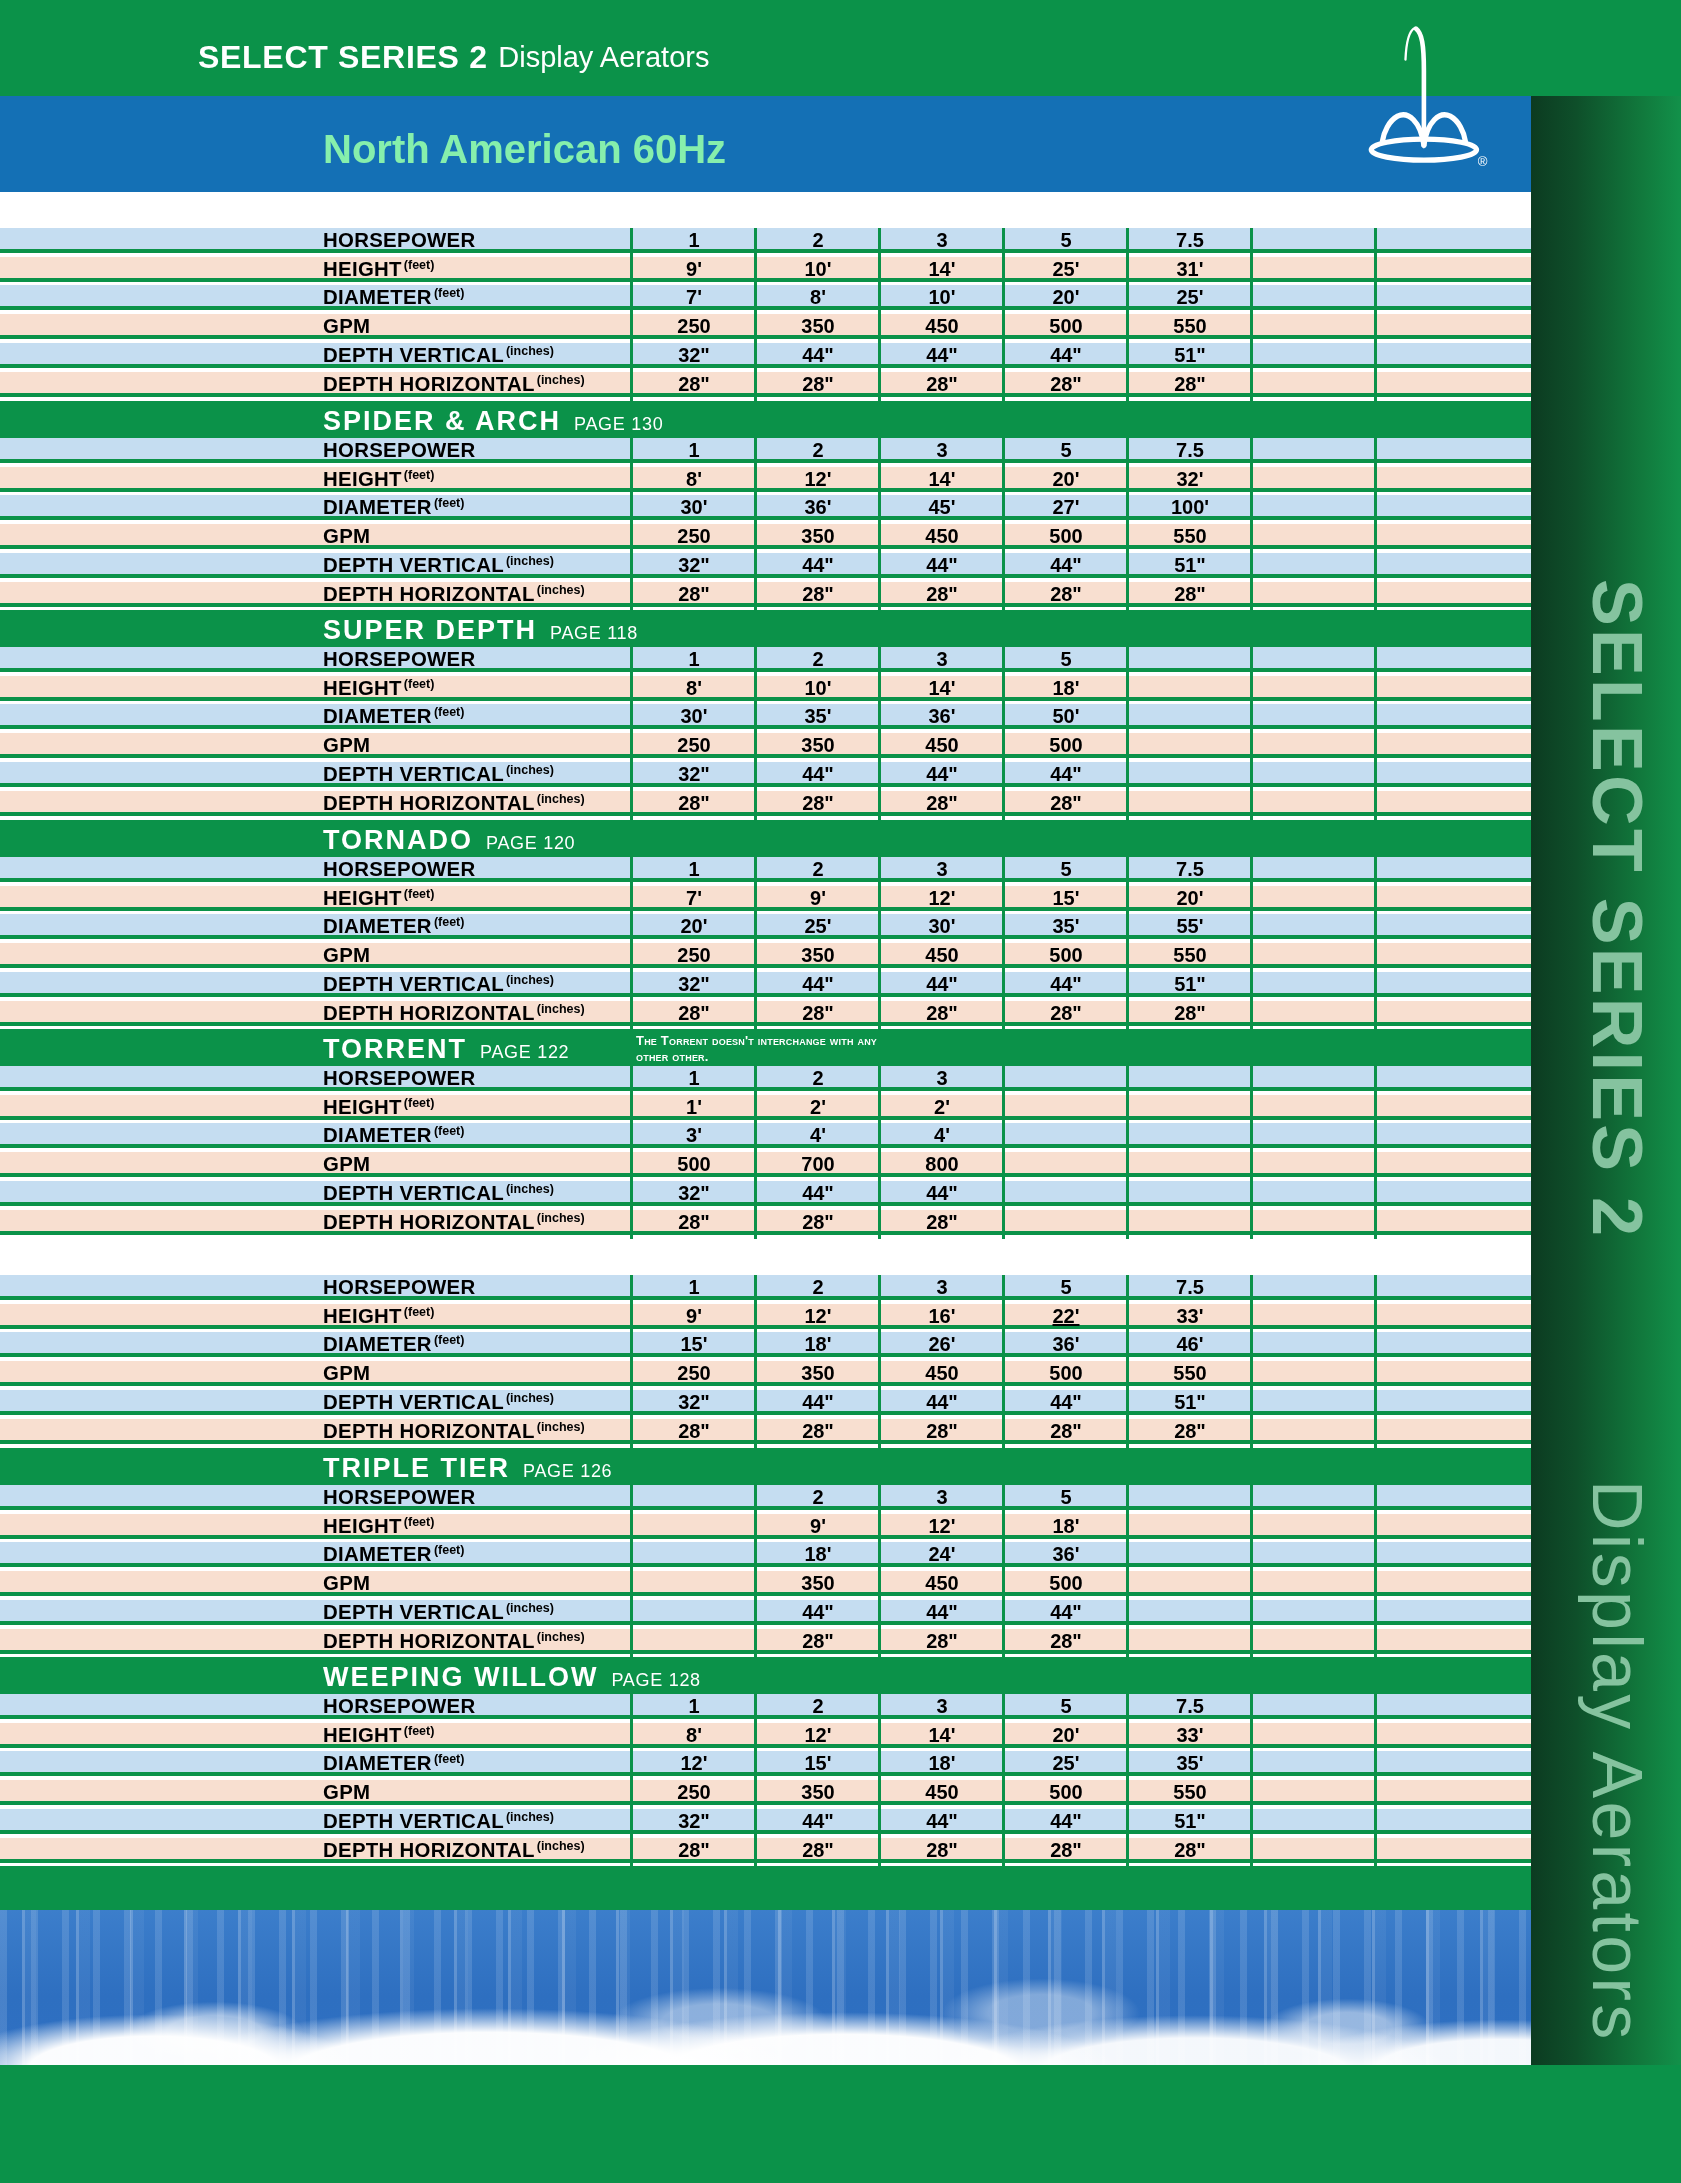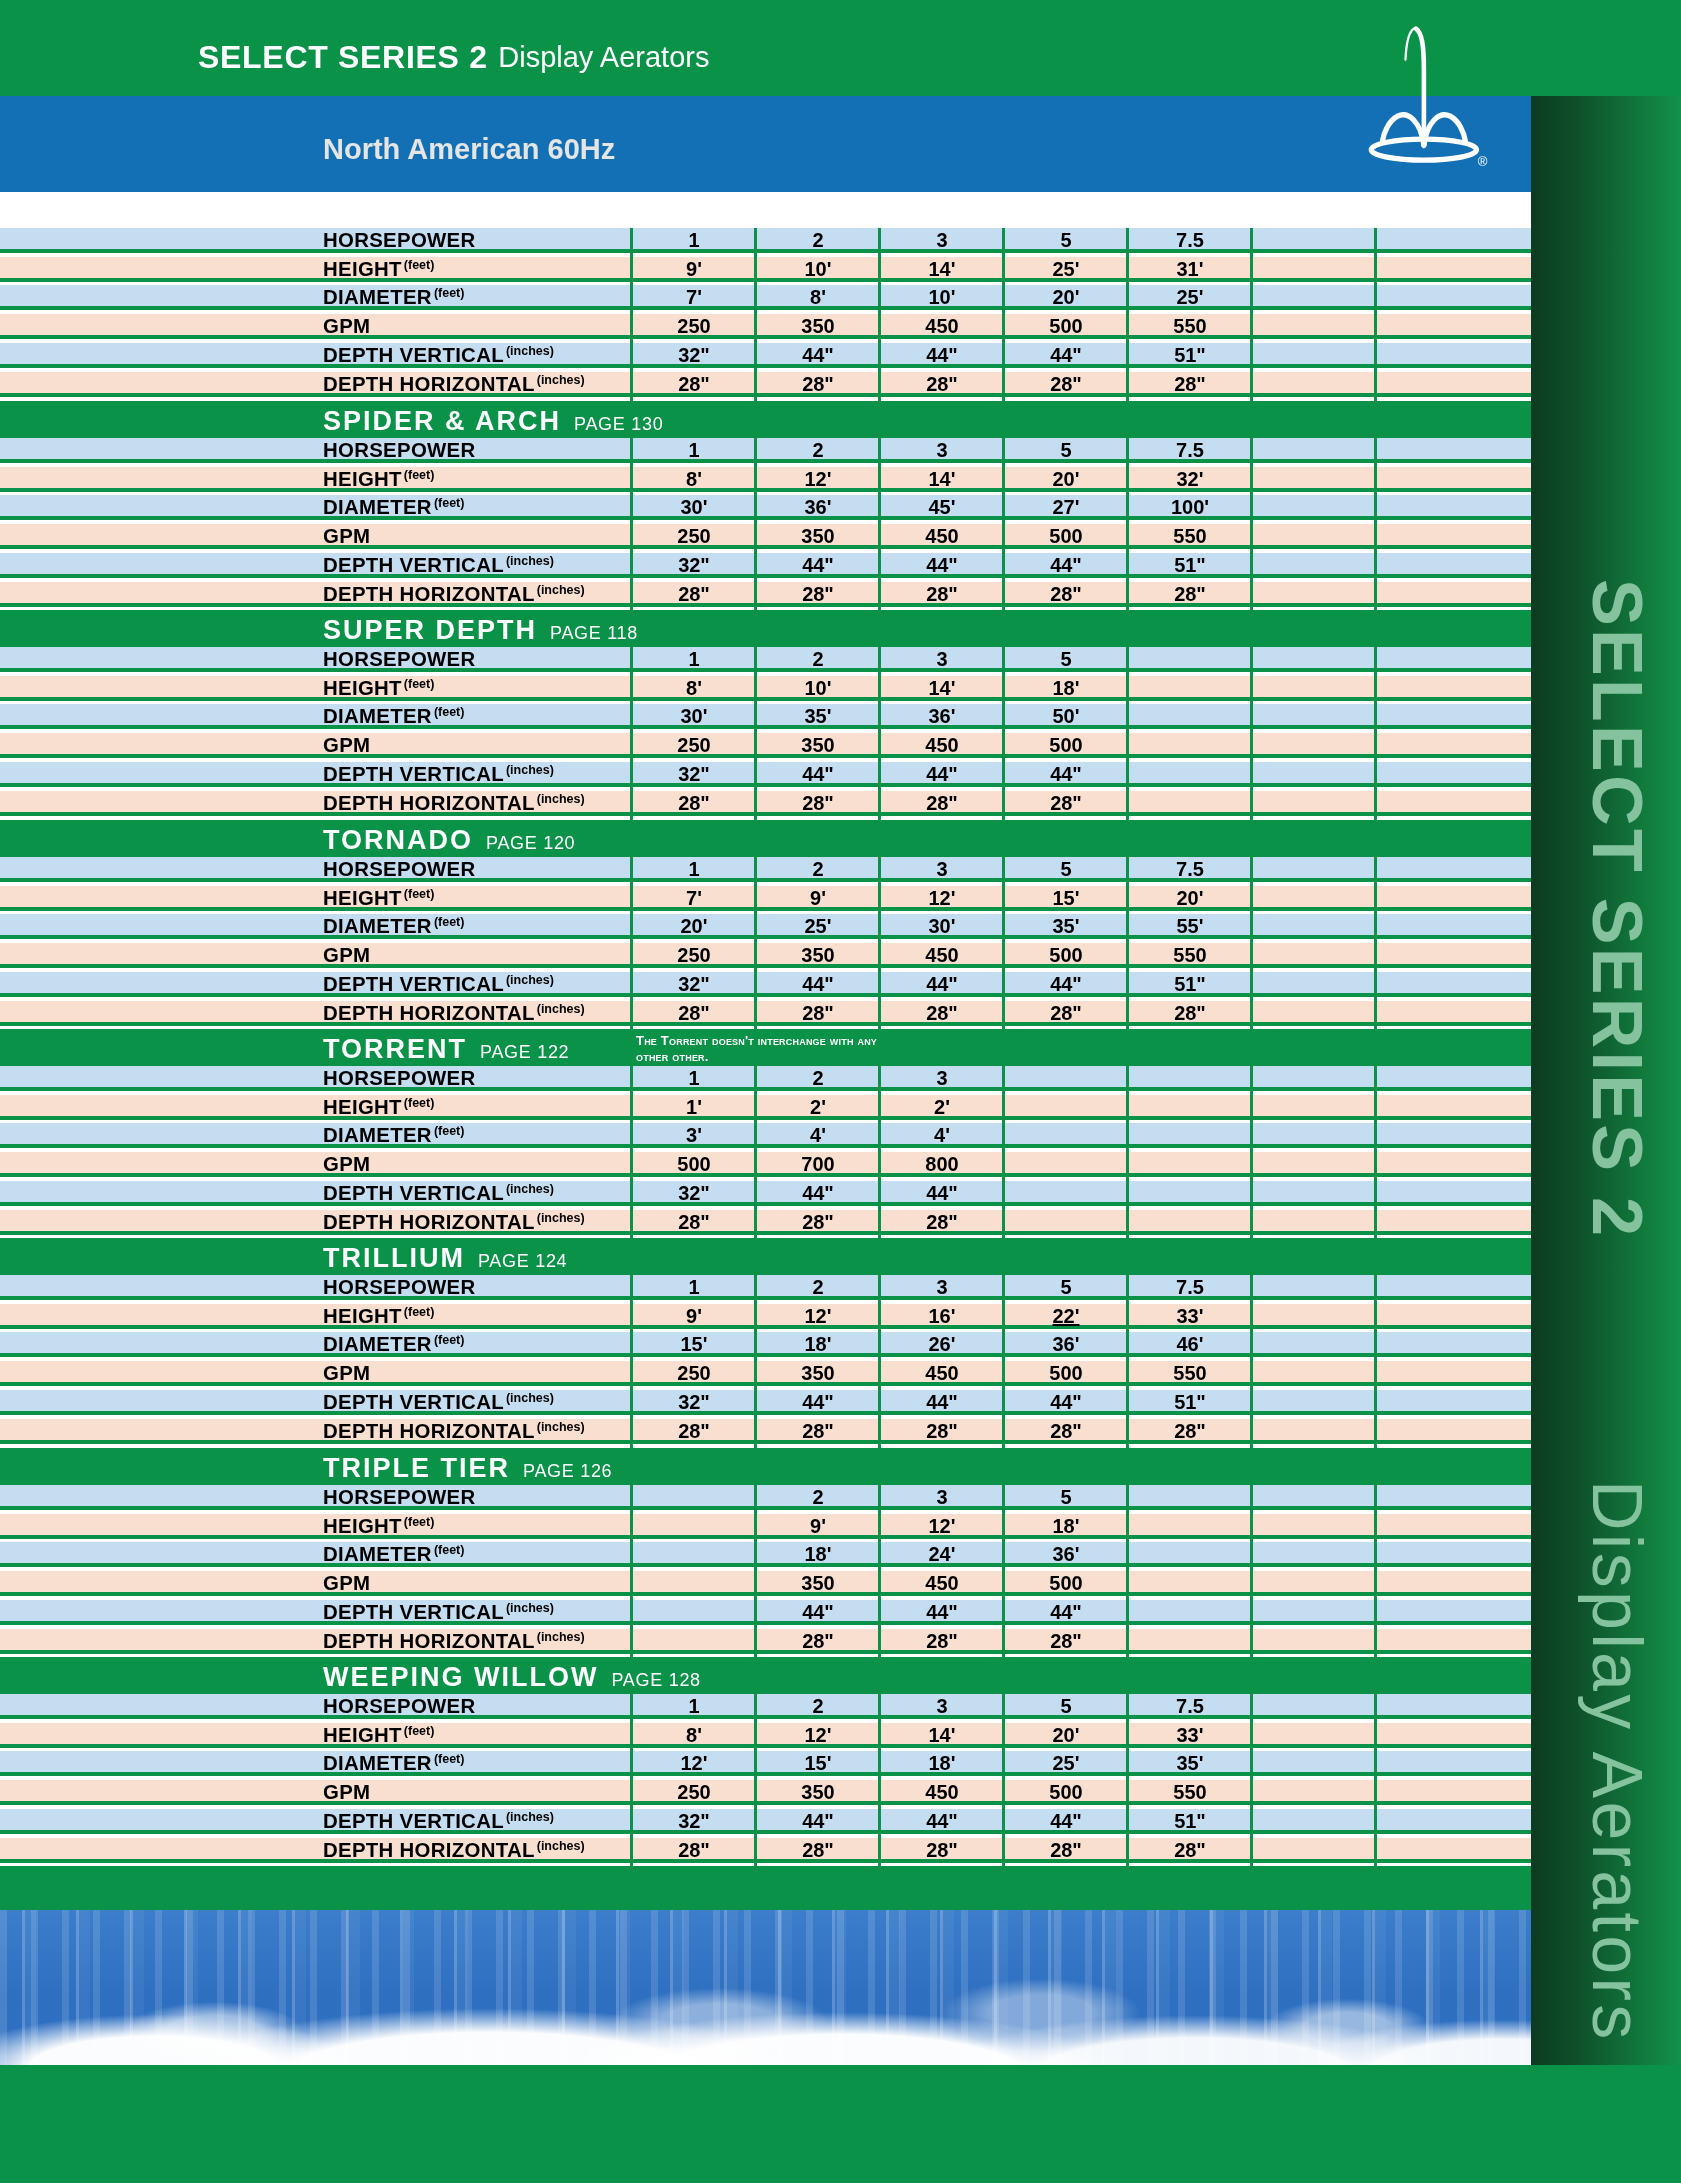--- a/index.html
+++ b/index.html
@@ -16,21 +16,21 @@
     font-family:"Liberation Sans", sans-serif;background:#fff;
   }
   .page{position:absolute;inset:0;}
 
   
   .topbar{position:absolute;left:0;top:0;width:1681px;height:96px;background:var(--green);}
   .topbar-title{position:absolute;left:198px;top:0;height:96px;display:flex;align-items:center;padding-top:18.5px;white-space:nowrap;color:#fff;}
   .topbar-title .t-bold{font-weight:bold;font-size:32px;letter-spacing:0.7px;}
   .topbar-title .t-reg{font-weight:normal;font-size:29px;margin-left:10.6px;}
   .bluebar{position:absolute;left:0;top:96px;width:1531px;height:96px;background:var(--blue);}
-  .bluebar-title{position:absolute;left:323px;top:0;height:96px;display:flex;align-items:center;padding-top:10px;color:#e5e5e5;font-weight:bold;font-size:29px;white-space:nowrap;}
+  .bluebar-title{position:absolute;left:323px;top:0;height:96px;display:flex;align-items:center;padding-top:10px;color:#86efac;font-weight:bold;font-size:40px;white-space:nowrap;}
   .logo{position:absolute;left:1366px;top:8px;width:125px;height:165px;}
 
   
   #sections{position:absolute;left:0;top:0;width:1531px;}
   .section{position:absolute;left:0;width:1531px;height:210px;}
   .sec-head{position:absolute;left:0;top:0;width:1531px;height:37px;background:var(--green);}
   .sec-titleline{position:absolute;left:323px;top:0;height:37px;line-height:40px;white-space:nowrap;color:#fff;}
   .sec-title{font-weight:bold;font-size:27px;letter-spacing:2px;}
   .sec-page{font-weight:normal;font-size:18px;letter-spacing:0.7px;margin-left:13px;}
   .sec-note{position:absolute;left:636px;top:4px;width:270px;color:#fff;font-weight:bold;font-size:13px;line-height:1.2;font-variant-caps:small-caps;letter-spacing:0.2px;}
@@ -466,23 +466,20 @@
           <div class="divider" style="left: 630px;"></div>
           <div class="divider" style="left: 754px;"></div>
           <div class="divider" style="left: 878px;"></div>
           <div class="divider" style="left: 1002px;"></div>
           <div class="divider" style="left: 1126px;"></div>
           <div class="divider" style="left: 1250px;"></div>
           <div class="divider" style="left: 1374px;"></div>
         </div>
       </section>
       <section class="section" style="top: 1238px;">
-        <div class="sec-head">
-          <div class="sec-titleline"><span class="sec-title">TRILLIUM</span><span class="sec-page">PAGE 124</span></div>
-        </div>
         <div class="rows">
           <div class="row blue" style="top: 0px;">
             <div class="row-label"><span>HORSEPOWER</span></div>
             <div class="cell" style="left: 632px; width: 124px;">1</div>
             <div class="cell" style="left: 756px; width: 124px;">2</div>
             <div class="cell" style="left: 880px; width: 124px;">3</div>
             <div class="cell" style="left: 1004px; width: 124px;">5</div>
             <div class="cell" style="left: 1128px; width: 124px;">7.5</div>
             <div class="cell" style="left: 1252px; width: 124px;"></div>
             <div class="cell" style="left: 1376px; width: 156px;"></div>

